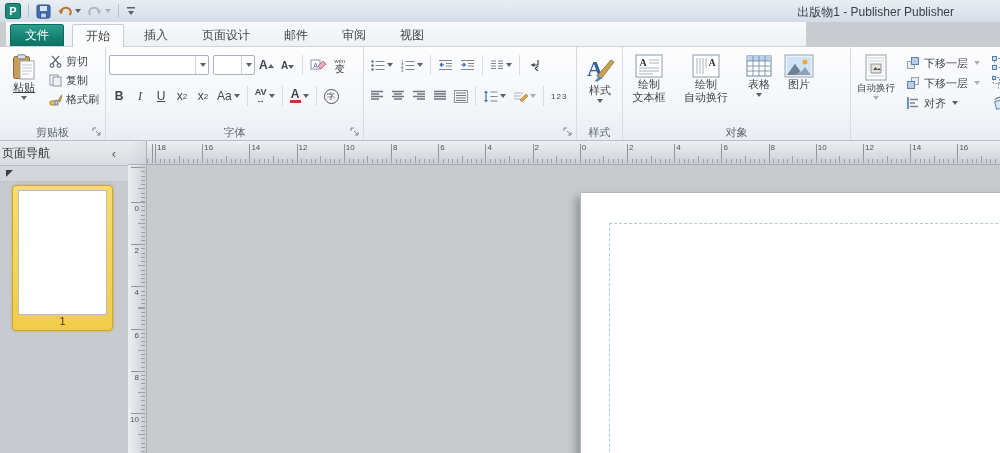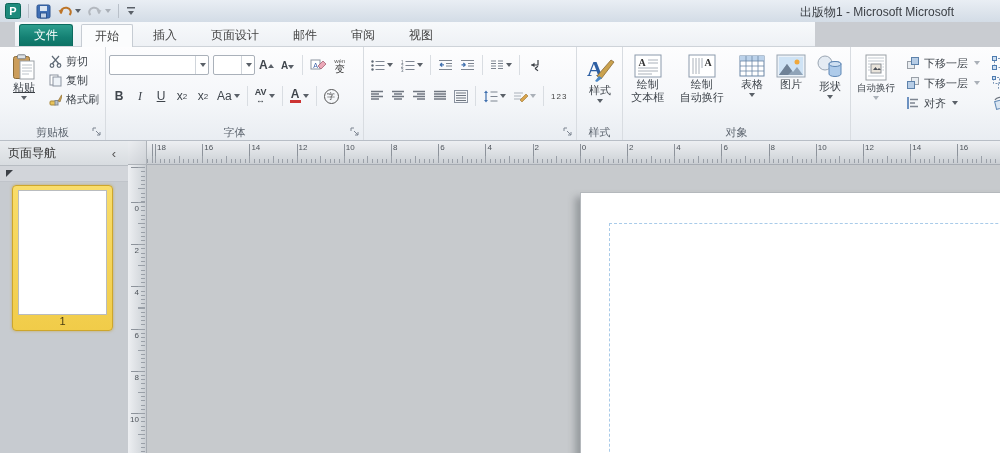--- a/index.html
+++ b/index.html
@@ -14,21 +14,21 @@
               display:flex; align-items:center; padding-left:3px; }
   .qat { display:flex; align-items:center; gap:2px; }
   .qat-sep { width:1px; height:14px; background:#b9c0c9; margin:0 3px; }
   .qbtn { display:flex; align-items:center; height:18px; padding:0 2px; border-radius:2px; }
   .caret { width:0; height:0; border-left:3px solid transparent; border-right:3px solid transparent;
            border-top:4px solid #5a6068; margin-left:2px; }
   .caret.dim { border-top-color:#aab0b8; }
   .win-title { position:absolute; right:46px; top:4px; font-size:12px; color:#3c4046; white-space:nowrap; }
 
   
-  .tabrow { position:absolute; left:15px; top:22px; width:800px; height:25px;
+  .tabrow { position:absolute; left:6px; top:22px; width:800px; height:25px;
             background:linear-gradient(180deg,#f7f9fb,#eef1f5);
             border-bottom:1px solid #ced3d9; display:flex; align-items:flex-end; }
   .file-tab { height:22px; margin:0 8px 0 4px; padding:0 14px; display:flex; align-items:center;
               color:#fff; font-size:12px; border-radius:3px 3px 0 0;
               background:linear-gradient(180deg,#2d9e8e,#148073 60%,#0e7265);
               border:1px solid #0b6a5e; border-bottom:none; cursor:pointer; }
   .tab { height:22px; padding:0 13px; display:flex; align-items:center; color:#444;
          font-size:12px; border:1px solid transparent; border-bottom:none; cursor:pointer; white-space:nowrap; }
   .tab.active { background:#fbfcfd; border-color:#c6ccd3; border-radius:2px 2px 0 0; margin-bottom:-1px; height:23px;font-family:Liberation Serif, serif; }
 
@@ -72,21 +72,21 @@
   .growA{display:flex;align-items:flex-start;font-weight:bold;font-size:12px;gap:1px;}
   .tri-up{width:0;height:0;border-left:3px solid transparent;border-right:3px solid transparent;border-bottom:4px solid #5a6068;margin-top:1px;}
   .tri-dn{width:0;height:0;border-left:3px solid transparent;border-right:3px solid transparent;border-top:4px solid #5a6068;margin-top:3px;}
   .num123{font-size:8px;color:#444;letter-spacing:1px;}
 
   
   .workspace { position:absolute; left:0; top:141px; width:1000px; height:312px; }
 
   .navpanel { position:absolute; left:0; top:0; width:128px; height:100%; background:#c7cbd0; }
   .nav-head { position:relative; height:25px; background:linear-gradient(180deg,#e9ecef,#d8dce0);
-              border-bottom:1px solid #b7bcc2; display:flex; align-items:center; padding:0 8px;text-align:right; }
+              border-bottom:1px solid #b7bcc2; display:flex; align-items:center; padding:0 2px;text-align:right; }
   .nav-head .ttl { font-size:12px; color:#333; }
   .nav-collapse { position:absolute; right:6px; top:4px; width:16px; height:16px; display:flex;
                   align-items:center; justify-content:center; color:#555; font-size:13px; cursor:pointer; }
   .nav-strip { height:16px; background:#d2d5da; border-bottom:1px solid #c0c4ca; display:flex;
                align-items:center; padding-left:6px; }
   .tri-corner { width:0; height:0; border-top:7px solid #3c4046; border-right:7px solid transparent; cursor:pointer; }
   .thumb { position:absolute; left:12px; top:44px; width:101px; height:146px; border-radius:4px;
            background:linear-gradient(180deg,#f9dd6a,#f1cc49); border:1px solid #cda62c;
            box-shadow:0 0 3px rgba(190,150,30,.6); cursor:pointer; }
   .thumb .pagewhite { position:absolute; left:5px; top:4px; width:89px; height:125px; background:#fff;
@@ -174,21 +174,21 @@
         <span class="caret dim"></span>
       </span>
       <span class="qat-sep"></span>
       <span class="qbtn">
         <svg width="10" height="12" viewBox="0 0 10 12">
             <rect x="1" y="2" width="8" height="1.5" fill="#5a6068"></rect>
             <path d="M2 6 l6 0 -3 4 z" fill="#5a6068"></path>
           </svg>
       </span>
     </div>
-    <span class="win-title">出版物1 - Microsoft Microsoft</span>
+    <span class="win-title">出版物1 - Publisher Publisher</span>
   </div>
 
   <div class="tabrow">
     <div class="file-tab">文件</div>
     <div style="display:flex;align-items:flex-end;gap:6px;">
         <div class="tab active">开始</div>
         <div class="tab">插入</div>
         <div class="tab">页面设计</div>
         <div class="tab">邮件</div>
         <div class="tab">审阅</div>
@@ -525,31 +525,20 @@
         <span class="icon">
           <svg width="30" height="24" viewBox="0 0 30 24">
               <rect x="1" y="1" width="28" height="22" fill="#eaf1f8" stroke="#9aa5b2"></rect>
               <rect x="3" y="3" width="24" height="18" fill="#cfe3f5"></rect>
               <circle cx="21" cy="8" r="2.5" fill="#f0a83c"></circle>
               <path d="M3 21 L11 10 L17 18 L21 13 L27 21 z" fill="#8fa3b8"></path>
               <path d="M3 21 L11 10 L16 17 L12 21 z" fill="#6f8196"></path>
             </svg>
         </span>
         <span class="blab">图片</span>
-      </div>
-      <div class="bigbtn" style="width:36px;">
-        <span class="icon">
-          <svg width="28" height="26" viewBox="0 0 28 26">
-              <circle cx="9" cy="9" r="7" fill="#e4ebf3" stroke="#9aa5b2"></circle>
-              <path d="M13 10 a6 2.5 0 0 1 12 0 l0 10 a6 2.5 0 0 1 -12 0 z" fill="#aecbea" stroke="#5f87b5"></path>
-              <ellipse cx="19" cy="10" rx="6" ry="2.5" fill="#cfe0f2" stroke="#5f87b5"></ellipse>
-            </svg>
-        </span>
-        <span class="blab">形状</span>
-        <span class="caret"></span>
       </div>
       <div class="glabel">对象</div>
     </div>
 
     <div class="rgroup" style="flex:1;display:flex;gap:4px;overflow:hidden;border-right:none;">
       <div class="bigbtn" style="width:44px;">
         <span class="icon">
           <svg width="22" height="27" viewBox="0 0 22 27">
               <rect x="1" y="1" width="20" height="25" fill="#fff" stroke="#9aa0a6"></rect>
               <path d="M3 4h16M3 7h16M3 22h16" stroke="#c3cad1"></path>

